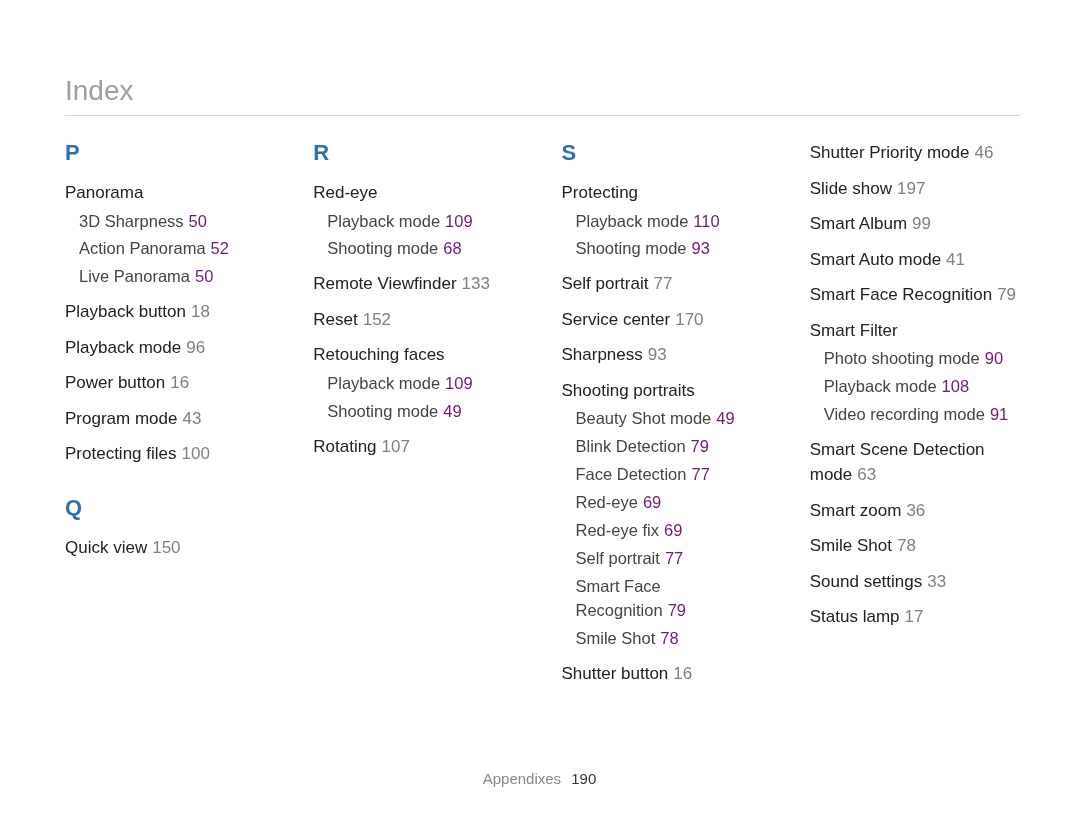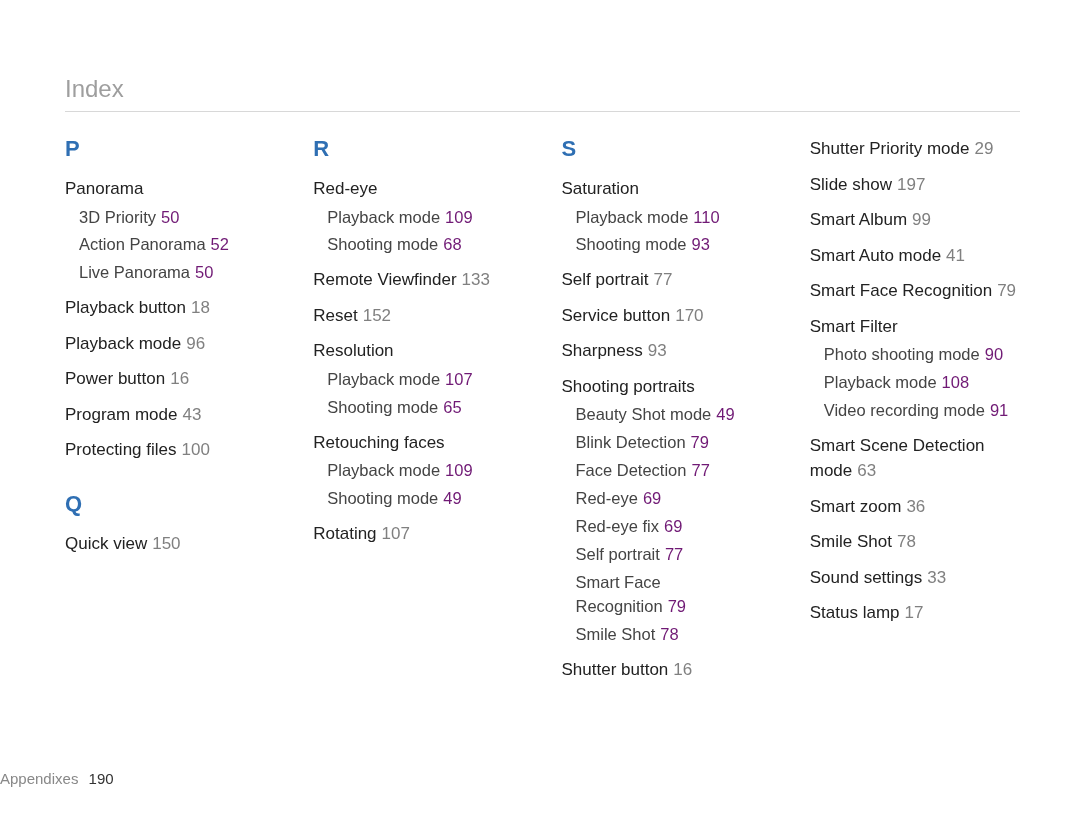--- a/index.html
+++ b/index.html
@@ -14,21 +14,21 @@
     overflow: hidden;
   }
   .page {
     padding: 75px 60px 0 65px;
     box-sizing: border-box;
     width: 100%;
     height: 100%;
   }
   .header {
     color: #9e9e9e;
-    font-size: 24px;
+    font-size: 28px;
     font-weight: 400;
     padding-bottom: 8px;
     border-bottom: 1px solid #d8d8d8;
     margin-bottom: 24px;
   }
   .columns {
     display: flex;
     gap: 38px;
   }
   .col {
@@ -67,69 +67,68 @@
   }
   .sub .page-num {
     color: #701a75;
     margin-left: 5px;
   }
   .footer {
     position: absolute;
     bottom: 28px;
     left: 0;
     right: 1px;
-    text-align: left;
+    text-align: center;
     font-size: 15px;
     margin-top: 40px;
   }
   .footer .label {
     color: #888888;
     margin-right: 6px;
   }
   .footer .num {
     color: #333333;
   }
 </style>
 </head>
 <body>
 
 <div class="page">
   <div class="header">Index</div>
   <div class="columns" id="columns">
       <div class="col">
         <div class="letter">P</div>
-        <div class="entry"><span class="term">Panorama</span><div class="sub"><span>3D Priority</span><span class="page-num">50</span></div><div class="sub"><span>Action Panorama</span><span class="page-num">52</span></div><div class="sub"><span>Live Panorama</span><span class="page-num">50</span></div></div>
+        <div class="entry"><span class="term">Panorama</span><div class="sub"><span>3D Sharpness</span><span class="page-num">50</span></div><div class="sub"><span>Action Panorama</span><span class="page-num">52</span></div><div class="sub"><span>Live Panorama</span><span class="page-num">50</span></div></div>
         <div class="entry"><span class="term">Playback button</span><span class="page-num">18</span></div>
         <div class="entry"><span class="term">Playback mode</span><span class="page-num">96</span></div>
         <div class="entry"><span class="term">Power button</span><span class="page-num">16</span></div>
         <div class="entry"><span class="term">Program mode</span><span class="page-num">43</span></div>
         <div class="entry"><span class="term">Protecting files</span><span class="page-num">100</span></div>
         <div class="letter mt">Q</div>
         <div class="entry"><span class="term">Quick view</span><span class="page-num">150</span></div>
       </div>
       <div class="col">
         <div class="letter">R</div>
         <div class="entry"><span class="term">Red-eye</span><div class="sub"><span>Playback mode</span><span class="page-num">109</span></div><div class="sub"><span>Shooting mode</span><span class="page-num">68</span></div></div>
         <div class="entry"><span class="term">Remote Viewfinder</span><span class="page-num">133</span></div>
         <div class="entry"><span class="term">Reset</span><span class="page-num">152</span></div>
-        <div class="entry"><span class="term">Resolution</span><div class="sub"><span>Playback mode</span><span class="page-num">107</span></div><div class="sub"><span>Shooting mode</span><span class="page-num">65</span></div></div>
         <div class="entry"><span class="term">Retouching faces</span><div class="sub"><span>Playback mode</span><span class="page-num">109</span></div><div class="sub"><span>Shooting mode</span><span class="page-num">49</span></div></div>
         <div class="entry"><span class="term">Rotating</span><span class="page-num">107</span></div>
       </div>
       <div class="col">
         <div class="letter">S</div>
-        <div class="entry"><span class="term">Saturation</span><div class="sub"><span>Playback mode</span><span class="page-num">110</span></div><div class="sub"><span>Shooting mode</span><span class="page-num">93</span></div></div>
+        <div class="entry"><span class="term">Protecting</span><div class="sub"><span>Playback mode</span><span class="page-num">110</span></div><div class="sub"><span>Shooting mode</span><span class="page-num">93</span></div></div>
         <div class="entry"><span class="term">Self portrait</span><span class="page-num">77</span></div>
-        <div class="entry"><span class="term">Service button</span><span class="page-num">170</span></div>
+        <div class="entry"><span class="term">Service center</span><span class="page-num">170</span></div>
         <div class="entry"><span class="term">Sharpness</span><span class="page-num">93</span></div>
         <div class="entry"><span class="term">Shooting portraits</span><div class="sub"><span>Beauty Shot mode</span><span class="page-num">49</span></div><div class="sub"><span>Blink Detection</span><span class="page-num">79</span></div><div class="sub"><span>Face Detection</span><span class="page-num">77</span></div><div class="sub"><span>Red-eye</span><span class="page-num">69</span></div><div class="sub"><span>Red-eye fix</span><span class="page-num">69</span></div><div class="sub"><span>Self portrait</span><span class="page-num">77</span></div><div class="sub"><span>Smart Face Recognition</span><span class="page-num">79</span></div><div class="sub"><span>Smile Shot</span><span class="page-num">78</span></div></div>
         <div class="entry"><span class="term">Shutter button</span><span class="page-num">16</span></div>
       </div>
       <div class="col">
-        <div class="entry"><span class="term">Shutter Priority mode</span><span class="page-num">29</span></div>
+        <div class="entry"><span class="term">Shutter Priority mode</span><span class="page-num">46</span></div>
         <div class="entry"><span class="term">Slide show</span><span class="page-num">197</span></div>
         <div class="entry"><span class="term">Smart Album</span><span class="page-num">99</span></div>
         <div class="entry"><span class="term">Smart Auto mode</span><span class="page-num">41</span></div>
         <div class="entry"><span class="term">Smart Face Recognition</span><span class="page-num">79</span></div>
         <div class="entry"><span class="term">Smart Filter</span><div class="sub"><span>Photo shooting mode</span><span class="page-num">90</span></div><div class="sub"><span>Playback mode</span><span class="page-num">108</span></div><div class="sub"><span>Video recording mode</span><span class="page-num">91</span></div></div>
         <div class="entry"><span class="term">Smart Scene Detection mode</span><span class="page-num">63</span></div>
         <div class="entry"><span class="term">Smart zoom</span><span class="page-num">36</span></div>
         <div class="entry"><span class="term">Smile Shot</span><span class="page-num">78</span></div>
         <div class="entry"><span class="term">Sound settings</span><span class="page-num">33</span></div>
         <div class="entry"><span class="term">Status lamp</span><span class="page-num">17</span></div>

